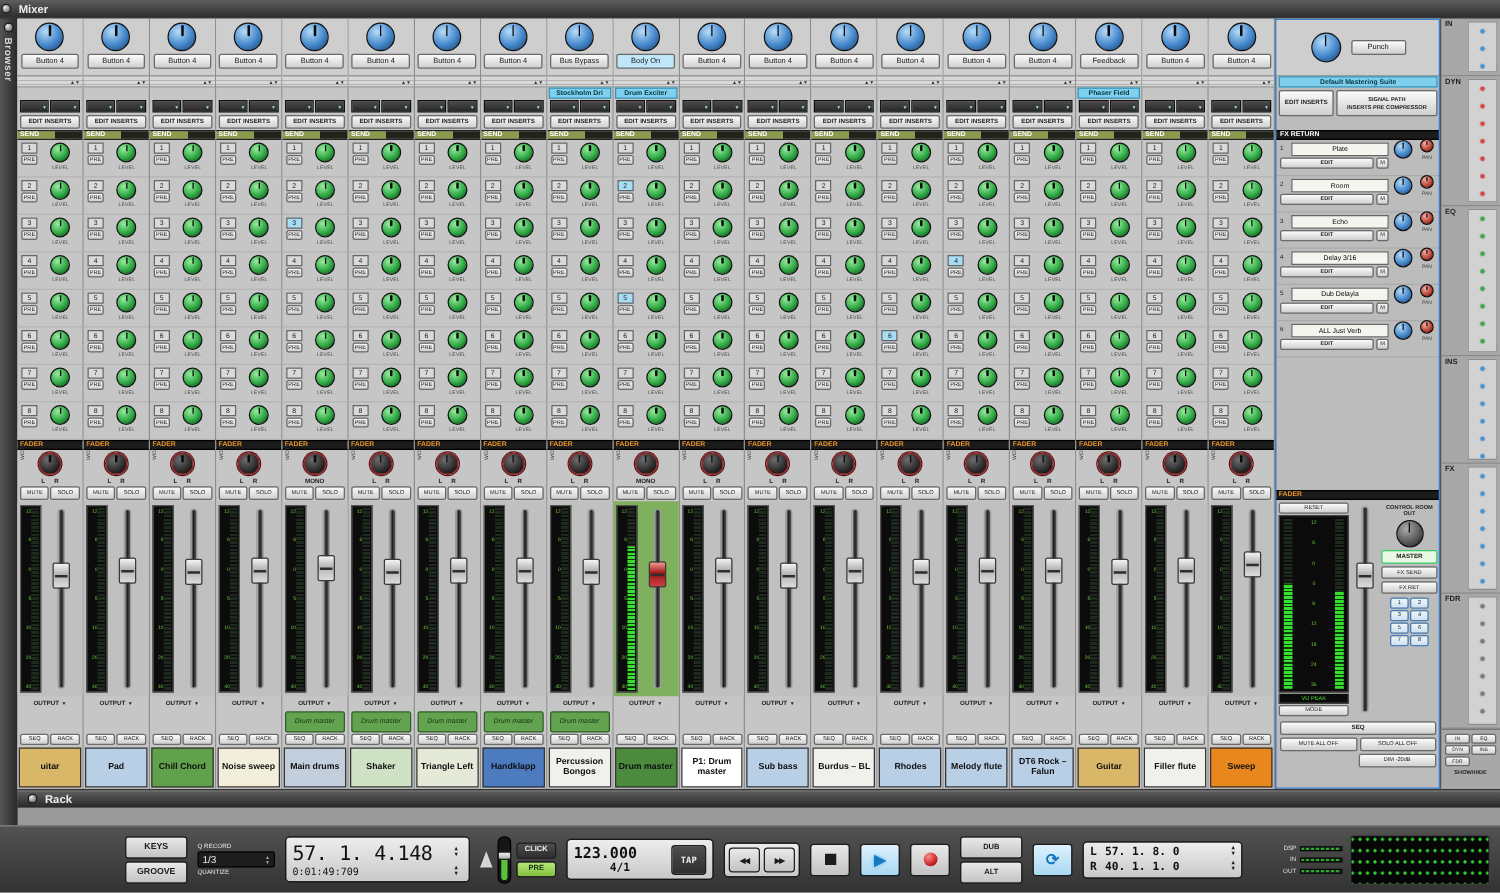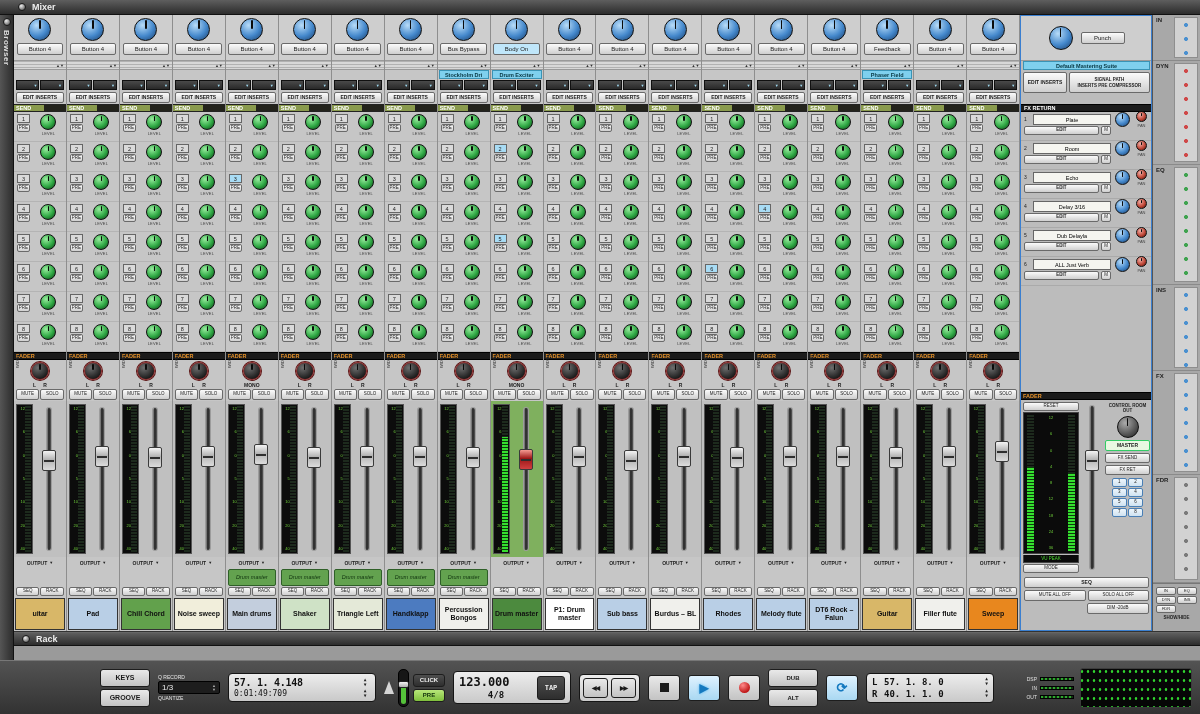--- a/index.html
+++ b/index.html
@@ -1,20 +1,20 @@
 <!DOCTYPE html>
 <html><head>
 <meta charset="utf-8">
 <style>
 *{margin:0;padding:0;box-sizing:border-box}
 html,body{width:1200px;height:714px;overflow:hidden;font-family:"Liberation Sans",sans-serif;background:#9a9a9a;-webkit-font-smoothing:antialiased}
 .app{width:1200px;height:714px;display:flex;flex-direction:column}
 
 
-.bar{height:15px;flex:0 0 15px;background:linear-gradient(#5e5e5e,#2c2c2c);display:flex;align-items:center;gap:6px;padding-left:18px;color:#eee;font-size:9px;font-weight:bold;border-bottom:1px solid #111}
+.bar{height:15px;flex:0 0 15px;background:linear-gradient(#5e5e5e,#2c2c2c);display:flex;align-items:center;gap:6px;padding-left:1px;color:#eee;font-size:9px;font-weight:bold;border-bottom:1px solid #111}
 .bar.sub{height:14px;flex:0 0 14px;padding-left:8px;border-top:1px solid #666}
 .win-dot{width:8px;height:8px;border-radius:50%;background:radial-gradient(circle at 35% 30%,#eee,#888 60%,#4a4a4a);border:1px solid #1a1a1a;flex:0 0 auto}
 
 .content-row{flex:0 0 645px;display:flex;min-height:0}
 .browser-strip{width:14px;flex:0 0 14px;background:linear-gradient(90deg,#555,#2d2d2d);display:flex;flex-direction:column;align-items:center;padding-top:3px;gap:4px;border-right:1px solid #111}
 .browser-strip .vtext{writing-mode:vertical-rl;color:#ddd;font-size:8px;font-weight:bold;letter-spacing:.5px}
 .right-col{flex:1;display:flex;flex-direction:column;min-width:0}
 .mixer{flex:0 0 617px;display:flex;min-height:0;background:#b4b4b4;border-bottom:1px solid #333}
 
 
@@ -147,21 +147,21 @@
 .t-col{display:flex;flex-direction:column;gap:2px}
 .tbtn{background:linear-gradient(#e9e9e9,#c3c3c3);border:1px solid #1d1d1d;border-radius:3px;color:#1a1a1a;font-size:7px;font-weight:bold;display:flex;align-items:center;justify-content:center;cursor:default}
 .t-col .tbtn{width:50px;height:18px}
 .t-quant{width:62px;display:flex;flex-direction:column;align-items:stretch;gap:1px}
 .t-tiny{font-size:5px;color:#e6e6e6;text-align:left}
 .t-drop{background:#1d1d1d;border:1px solid #000;border-radius:2px;color:#eee;font-size:8px;display:flex;align-items:center;justify-content:space-between;padding:1px 3px;height:13px}
 .t-darr{font-size:4px;color:#aaa;display:flex;flex-direction:column;line-height:.9}
 .t-panel{background:linear-gradient(#ededed,#c9c9c9);border:1px solid #151515;border-radius:4px;color:#111;padding:3px 5px}
 .t-pos{display:grid;grid-template-columns:1fr 10px;gap:1px 4px;align-items:center;width:148px}
 .mono{font-family:"DejaVu Sans Mono",monospace}
-.t-pos-main{font-size:10px;font-weight:bold;letter-spacing:-.3px}
+.t-pos-main{font-size:16px;font-weight:normal;letter-spacing:-.3px}
 .t-pos-sub{font-size:8px}
 .t-step{display:flex;flex-direction:column;font-size:4.5px;color:#222;line-height:1;align-items:center}
 .t-click{display:flex;align-items:center;gap:4px}
 .t-metro{width:0;height:0;border-left:5px solid transparent;border-right:5px solid transparent;border-bottom:13px solid #d6d6d6}
 .t-slider{width:11px;height:38px;background:#161616;border:1px solid #000;border-radius:5px;position:relative}
 .t-slider-fill{position:absolute;left:2px;right:2px;bottom:2px;height:55%;background:#55c23a;border-radius:3px}
 .t-slider-cap{position:absolute;left:-1px;right:-1px;top:32%;height:7px;background:linear-gradient(#f2f2f2,#b0b0b0);border:1px solid #222;border-radius:2px}
 .t-click-col{display:flex;flex-direction:column;gap:2px}
 .t-click-col .tbtn{width:32px;height:13px;font-size:6px;background:linear-gradient(#4e4e4e,#2e2e2e);color:#eee}
 .t-prebtn{background:linear-gradient(#b8e67a,#7fbf3c)!important;color:#10300a!important}
@@ -3457,21 +3457,21 @@
         <div class="t-slider-cap"></div>
       </div>
       <div class="t-click-col">
         <div class="tbtn">CLICK</div>
         <div class="tbtn t-prebtn">PRE</div>
       </div>
     </div>
     <div class="t-panel t-tempo mono">
       <div class="t-tempo-val">123.000</div>
       <div class="tbtn t-tap">TAP</div>
-      <div class="t-sig">4/8</div>
+      <div class="t-sig">4/1</div>
     </div>
     <div class="t-panel t-seek">
       <div class="tbtn t-seekbtn">
           <span>◀◀</span>
         </div>
       <div class="tbtn t-seekbtn">
           <span>▶▶</span>
         </div>
     </div>
     <div class="tbtn t-big">

